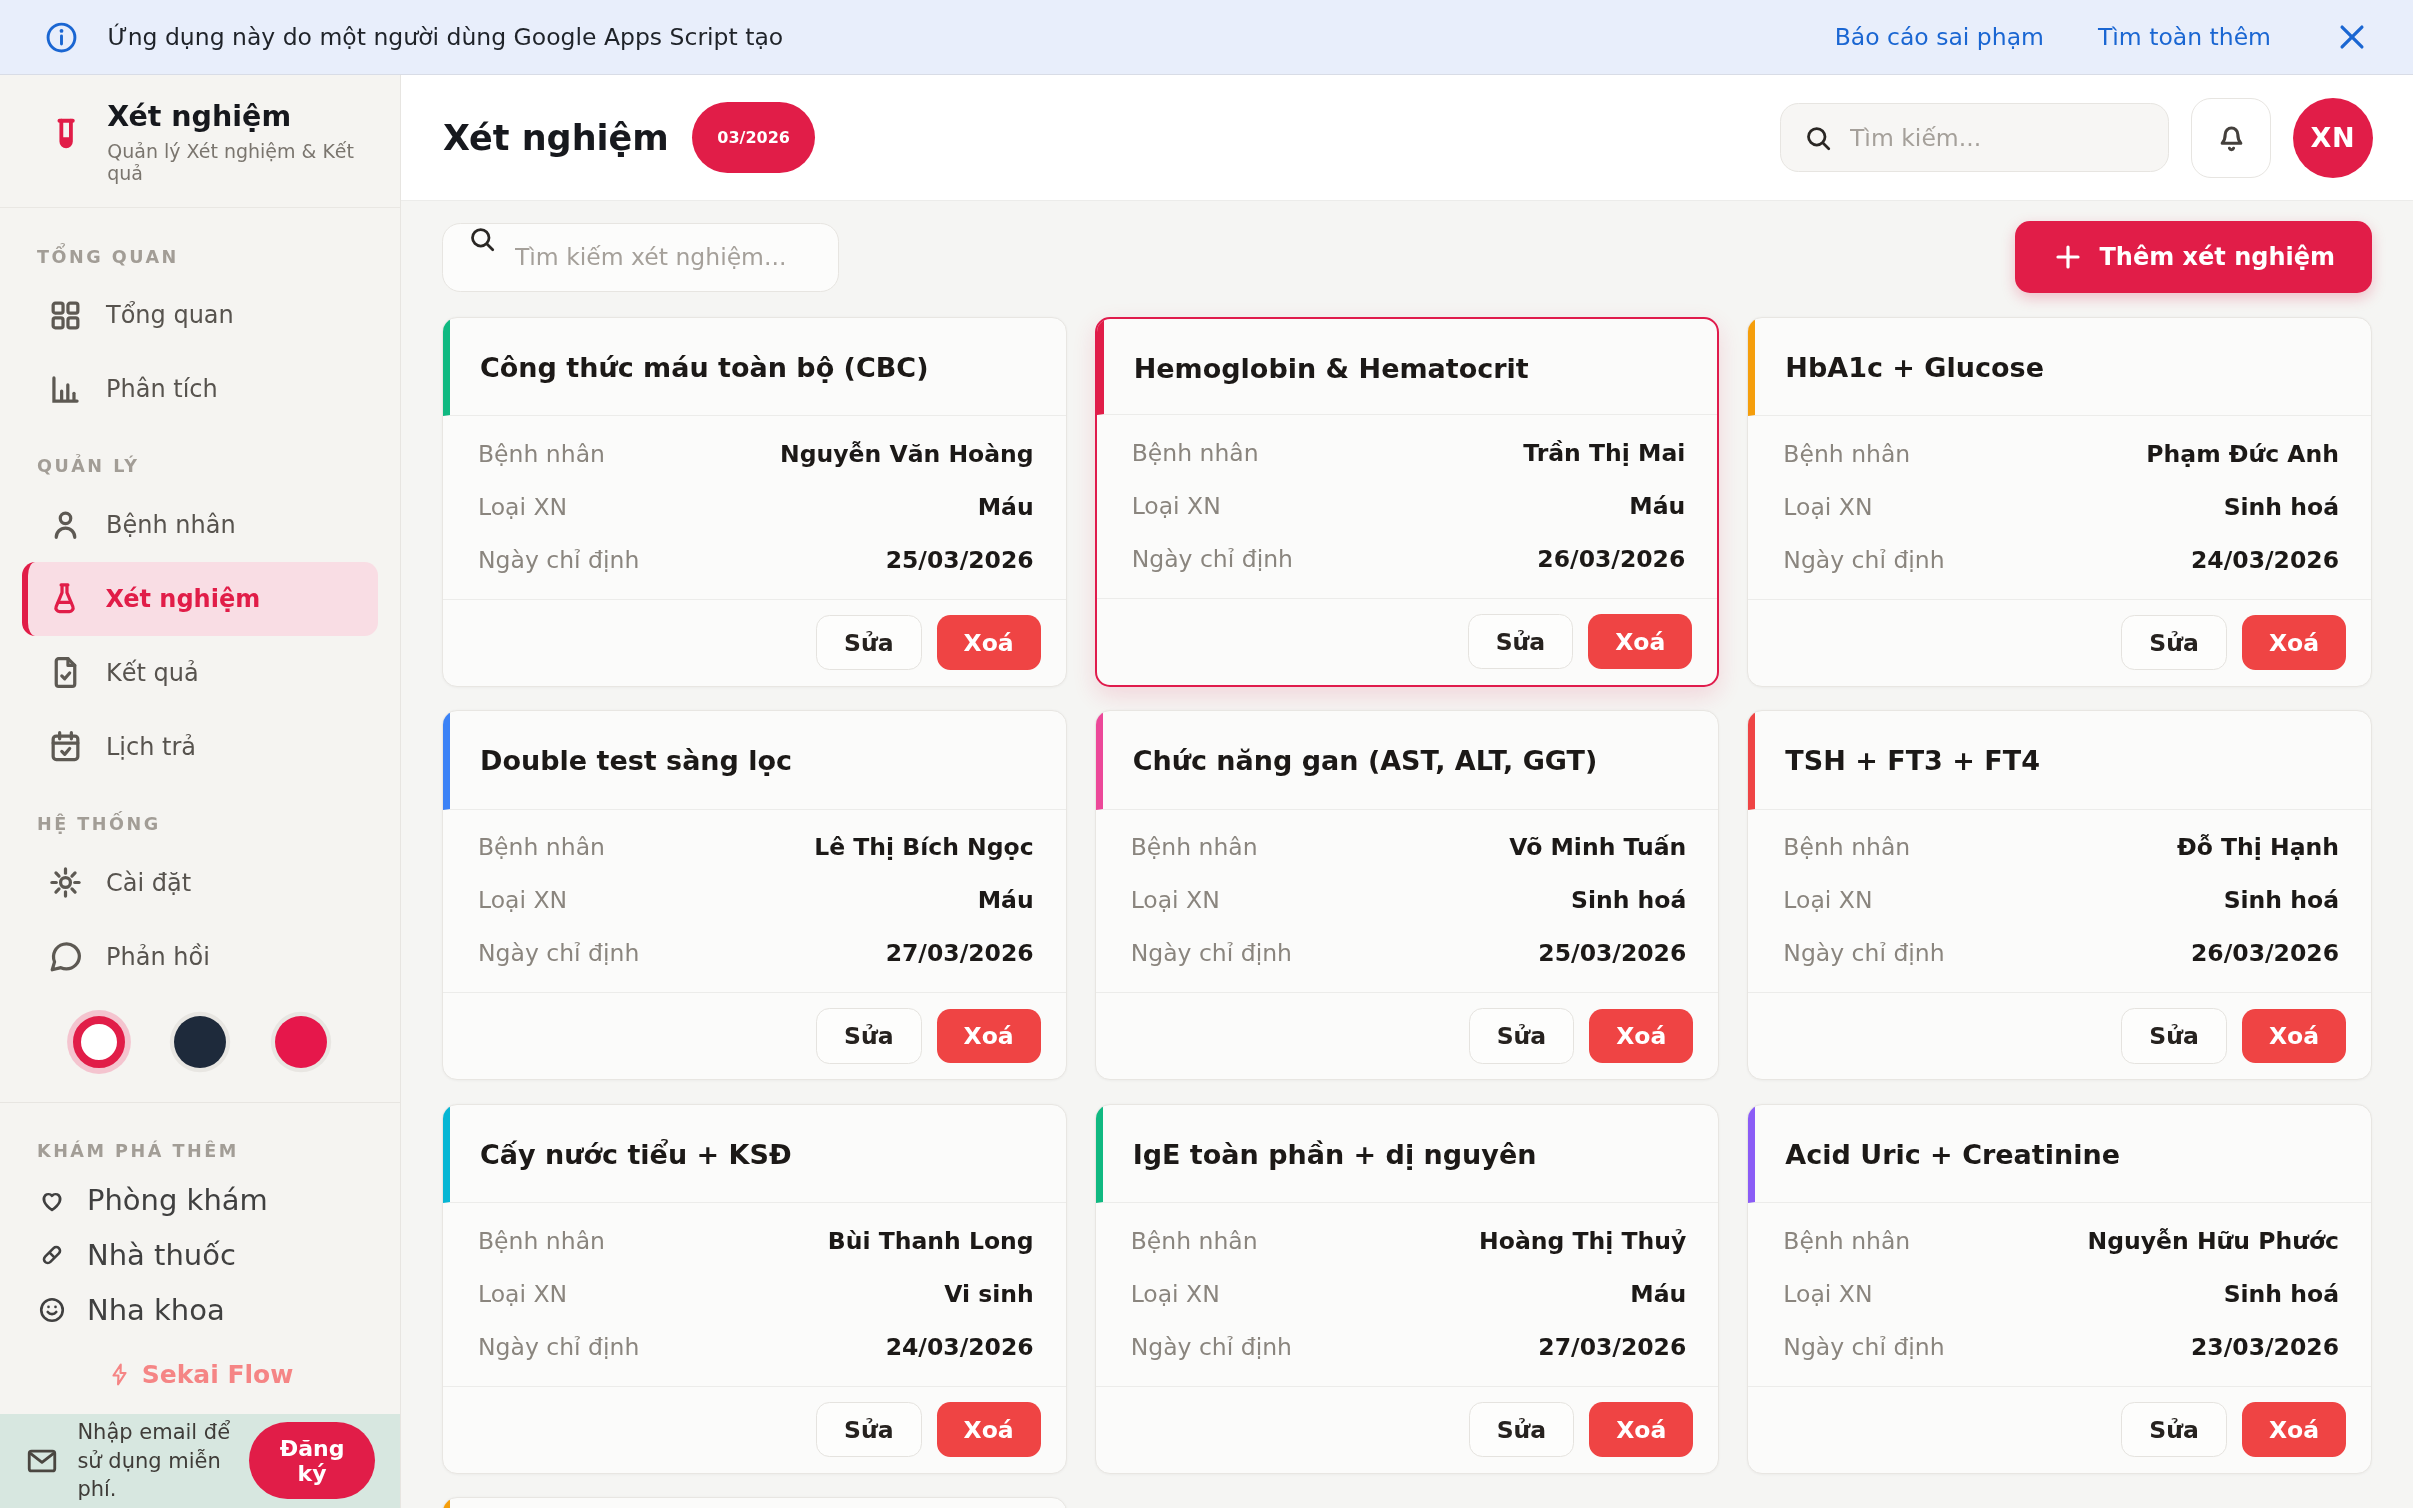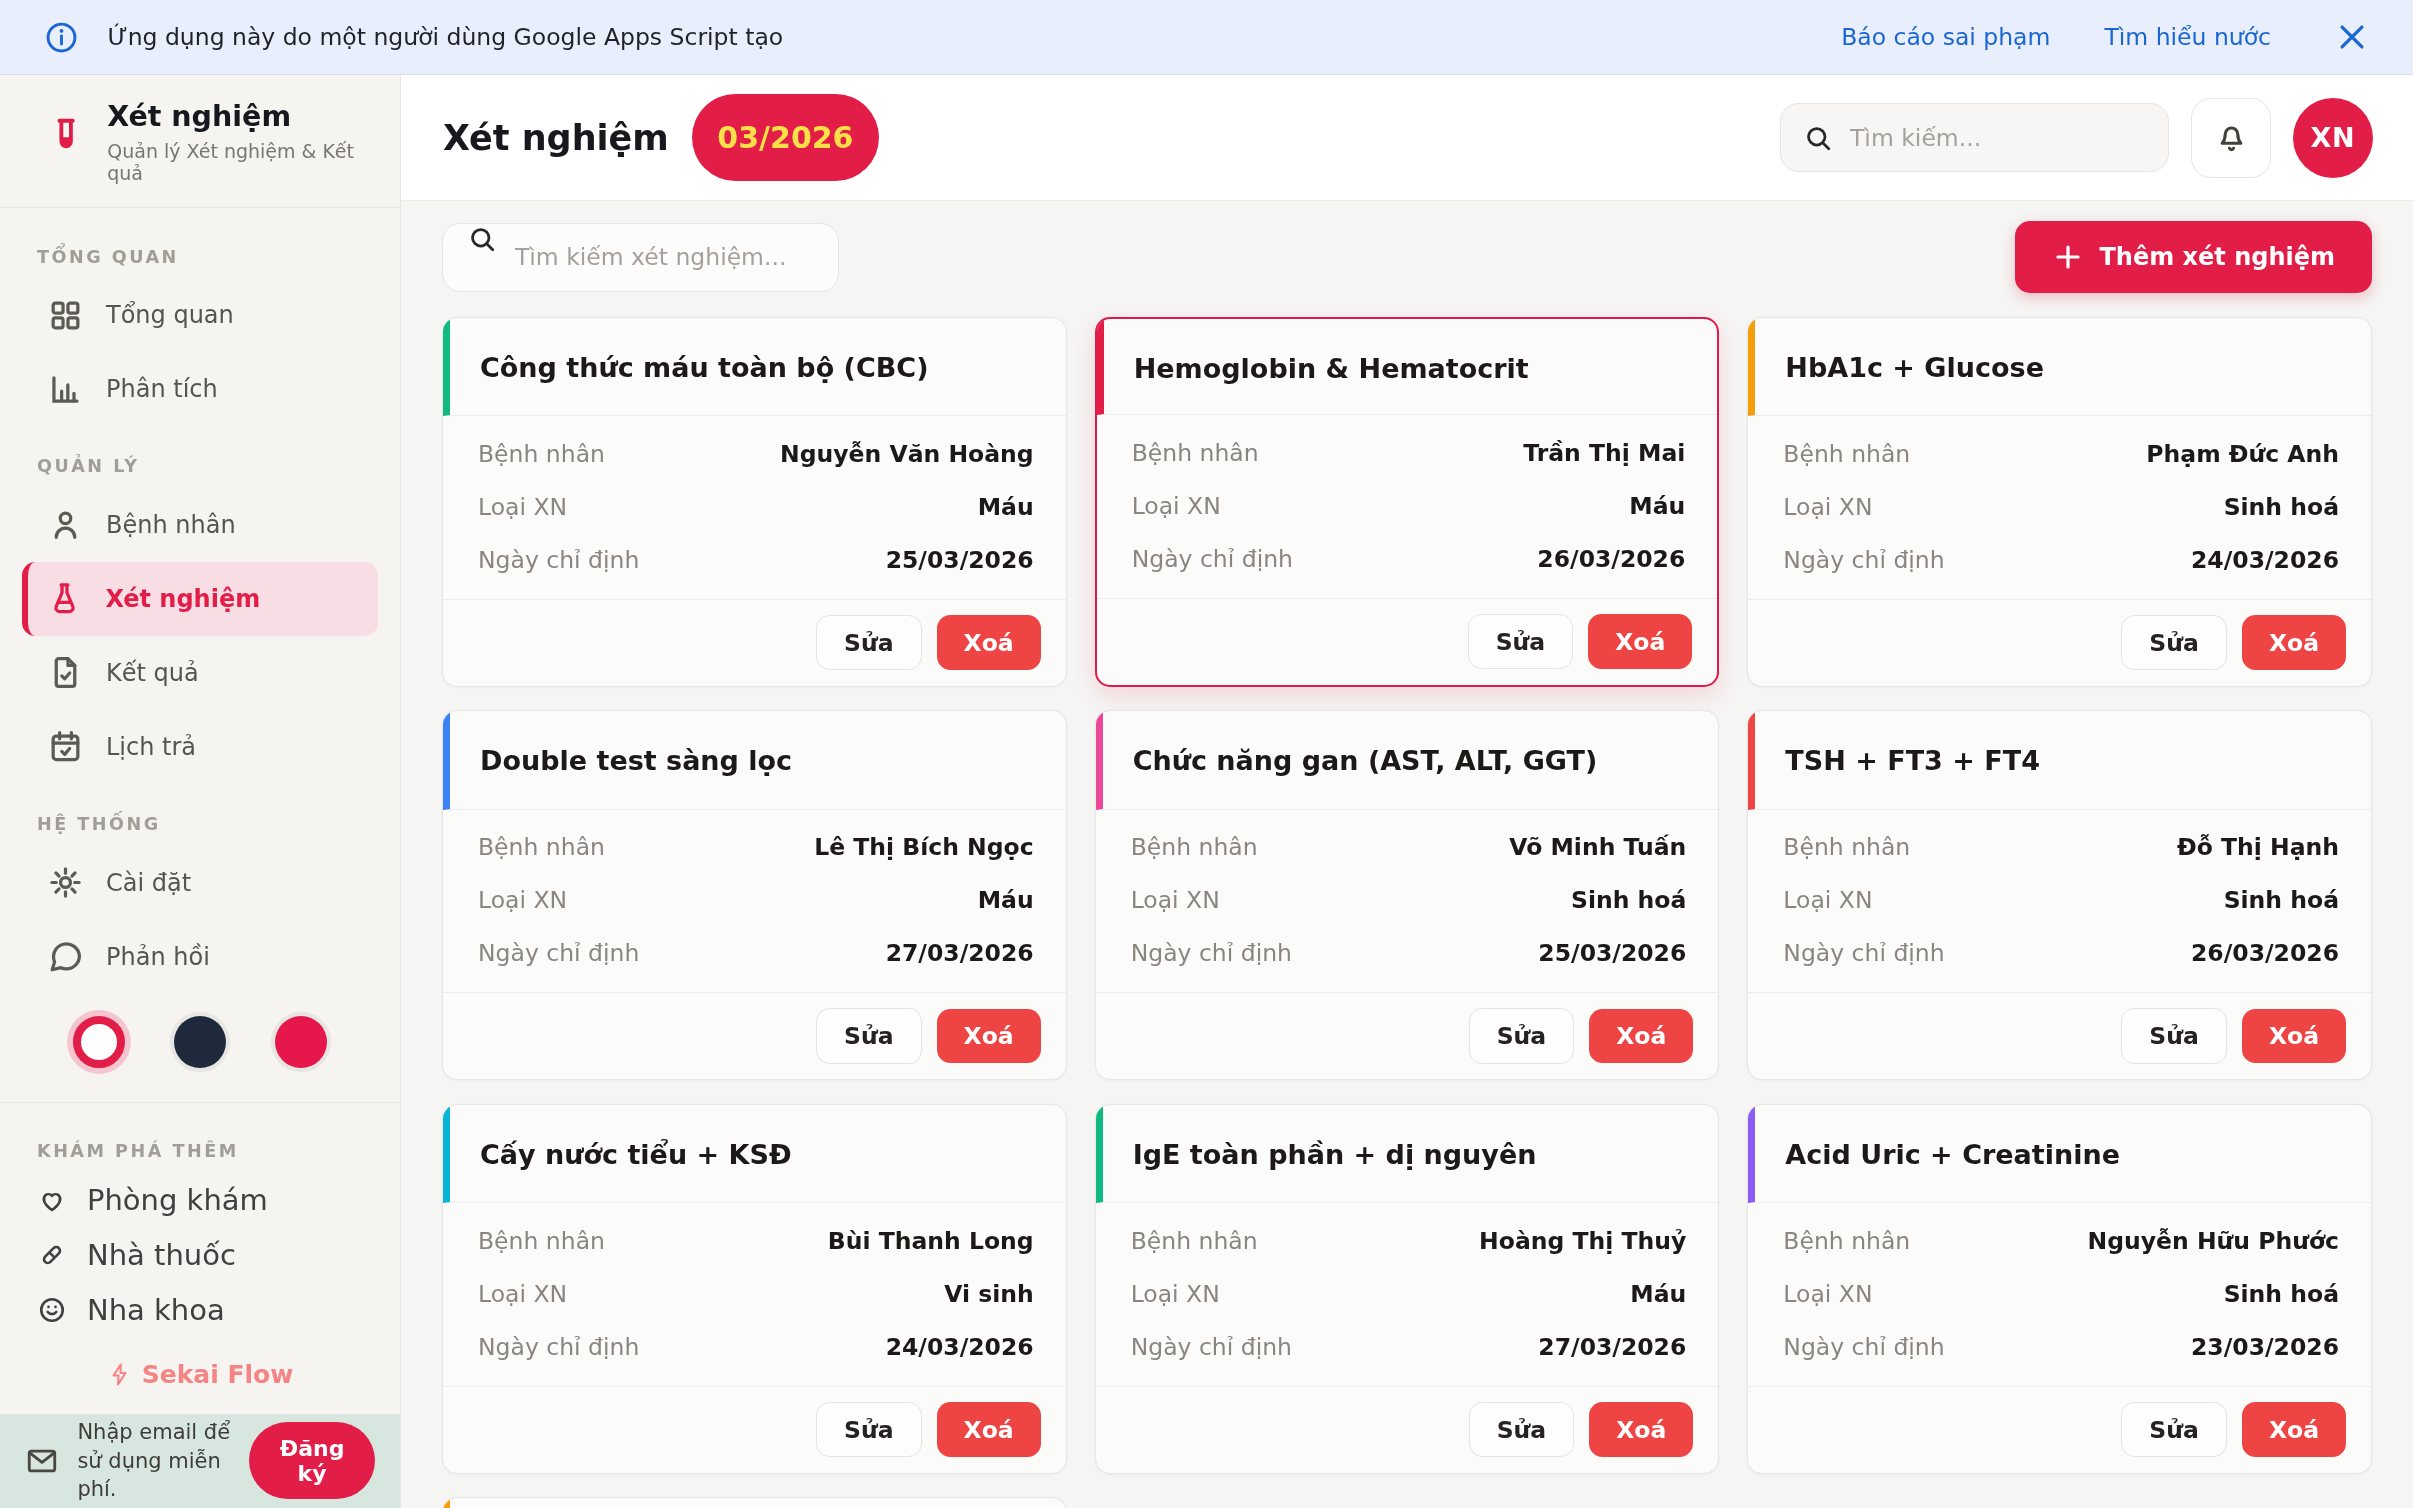--- a/index.html
+++ b/index.html
@@ -58,21 +58,21 @@
   .email-text { font-size:21px; color:#3f3c38; line-height:1.35; width:226px; }
   .btn-signup { margin-left:auto; background:#e11d48; color:#fff; font-weight:bold;
     font-size:22px; border:none; border-radius:837px; padding:13.4px 28.5px; cursor:pointer;
     font-family:inherit; }
 
   
   .main { flex:1; display:flex; flex-direction:column; min-width:0; }
   .main-header { height:126px; background:#fff; border-bottom:0.8px solid #ececea;
     display:flex; align-items:center; padding:0 40px 0 42px; }
   .page-title { font-size:35px; font-weight:bold; color:#17191e; }
-  .month-badge { background:#e11d48; color:#fde047; font-size:30px; font-weight:bold;
+  .month-badge { background:#e11d48; color:#ffffff; font-size:16px; font-weight:bold;
     border-radius:837px; padding:26px 25px; margin-left:23.5px; }
   .hdr-right { margin-left:auto; display:flex; align-items:center; gap:22px; }
   .hdr-search { width:389px; height:69px; background:#f7f6f4; border:0.8px solid #e7e5e1;
     border-radius:18.4px; display:flex; align-items:center; gap:17px; padding:0 22px; }
   .hdr-search input, .tb-search input { border:none; outline:none; background:transparent;
     font-size:23.5px; color:#44403c; width:100%; font-family:inherit; }
   .hdr-search input::placeholder, .tb-search input::placeholder { color:#a5a09a; }
   .icon-btn { width:80px; height:80px; background:#fff; border:0.8px solid #e7e5e1;
     border-radius:20px; display:flex; align-items:center; justify-content:center;
     cursor:pointer; }
@@ -126,21 +126,21 @@
   <span class="info-ic">
     <svg viewBox="0 0 24 24" fill="none" stroke="#1a66d2" stroke-width="2" stroke-linecap="round">
       <circle cx="12" cy="12" r="9.2"></circle>
         <line x1="12" y1="11" x2="12" y2="16.4"></line>
       <line x1="12" y1="7.4" x2="12" y2="7.5" stroke-width="2.6"></line>
     </svg>
   </span>
   <span class="gbanner-text">Ứng dụng này do một người dùng Google Apps Script tạo</span>
   <span class="gbanner-links">
     <a class="gbanner-link">Báo cáo sai phạm</a>
-    <a class="gbanner-link">Tìm hiểu nước</a>
+    <a class="gbanner-link">Tìm toàn thêm</a>
     <span class="gbanner-close">
       <svg viewBox="0 0 24 24" stroke="#1a66d2" stroke-width="2.3" stroke-linecap="round">
         <line x1="5" y1="5" x2="19" y2="19"></line>
           <line x1="19" y1="5" x2="5" y2="19"></line>
       </svg>
     </span>
   </span>
 </div>
 
 <div class="app">

